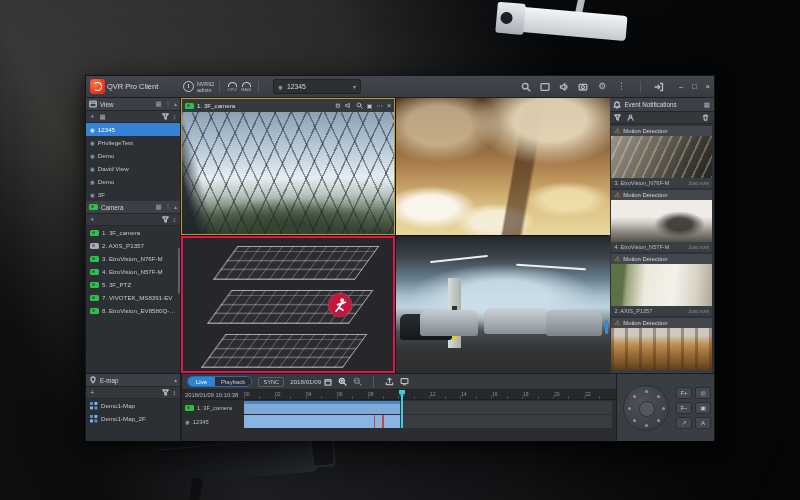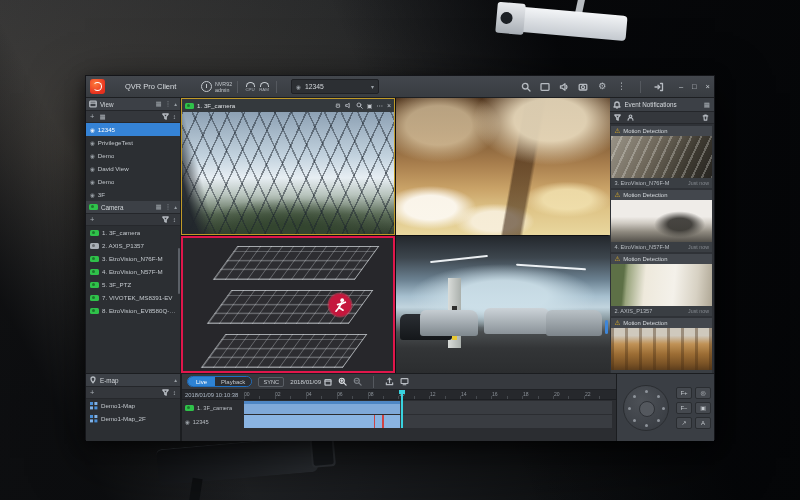--- a/index.html
+++ b/index.html
@@ -30,21 +30,21 @@
   
   .win{position:absolute;left:85px;top:75px;width:630px;height:365px;background:#26282c;
     border:1px solid #141519;box-shadow:0 18px 50px rgba(0,0,0,.7),0 4px 14px rgba(0,0,0,.55);
     color:#c3c8cd;font-size:6.5px;}
   .tb{height:22px;background:linear-gradient(#43474d,#383c41);border-bottom:1px solid #1d1f22;
     display:flex;align-items:center;padding:0 4px;}
   .logo{width:15px;height:15px;border-radius:3px;flex:none;position:relative;
     background:radial-gradient(circle at 35% 30%, #ff7a3c, #e5301e 72%);}
   .logo::after{content:'';position:absolute;left:3px;top:3px;width:7px;height:7px;border-radius:50%;
     border:1.6px solid #fff;border-left-color:transparent;}
-  .apptitle{font-size:7.5px;color:#d8dce0;margin:0 10px 0 20px;width:66px;flex:none;}
+  .apptitle{font-size:7.5px;color:#d8dce0;margin:0 10px 0 2px;width:66px;flex:none;}
   .clockwrap{display:flex;align-items:center;gap:3px;}
   .clock{width:11px;height:11px;border-radius:50%;border:1.2px solid #c2c7cc;position:relative;}
   .clock::after{content:'';position:absolute;left:4px;top:2px;width:1.2px;height:3.5px;background:#c2c7cc;}
   .srv{display:flex;flex-direction:column;line-height:6px;font-size:5.3px;color:#c2c7cc;}
   .vsep{width:1px;height:12px;background:#55595f;margin:0 5px;flex:none;}
   .gauge{display:flex;flex-direction:column;align-items:center;width:14px;}
   .gauge .arc{width:9px;height:5px;border:1.6px solid #c9ced3;border-bottom:none;border-radius:9px 9px 0 0;}
   .gauge .glabel{font-size:4.4px;color:#a9aeb4;line-height:5px;}
   .vsel{margin-left:9px;width:88px;height:15px;background:#2c2f33;border:1px solid #1f2125;border-radius:2px;
     display:flex;align-items:center;gap:4px;padding:0 4px;}

